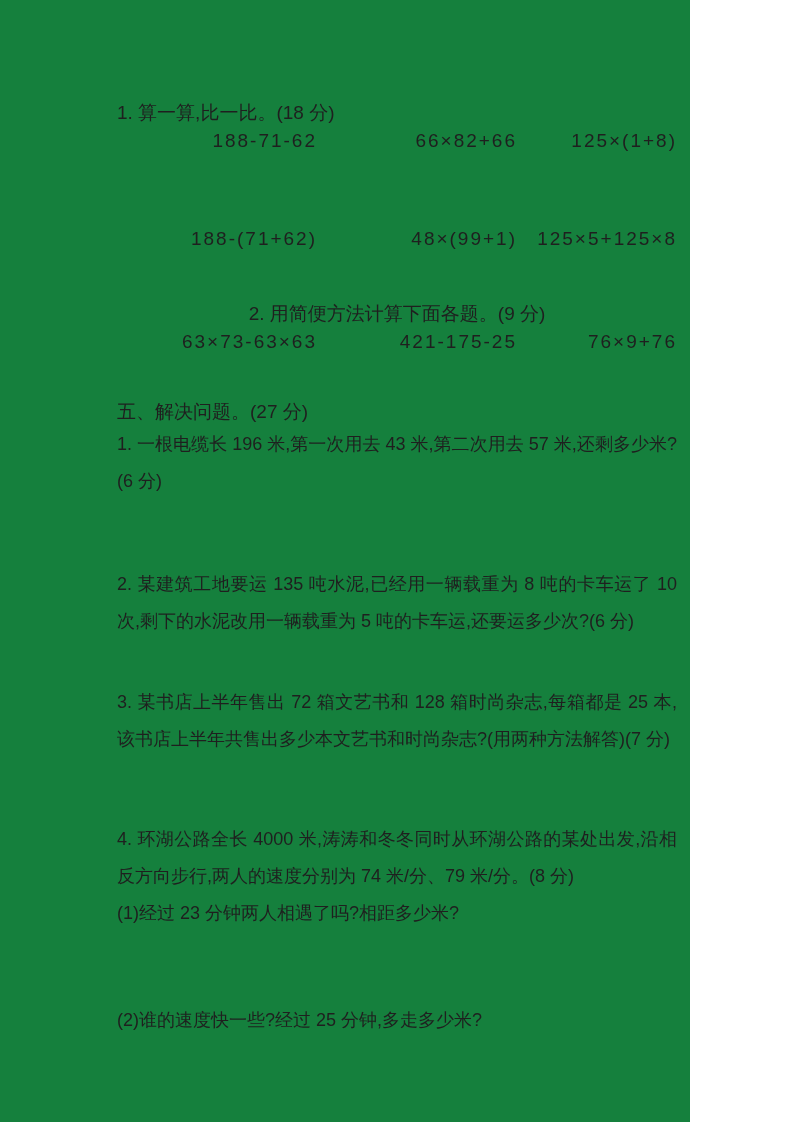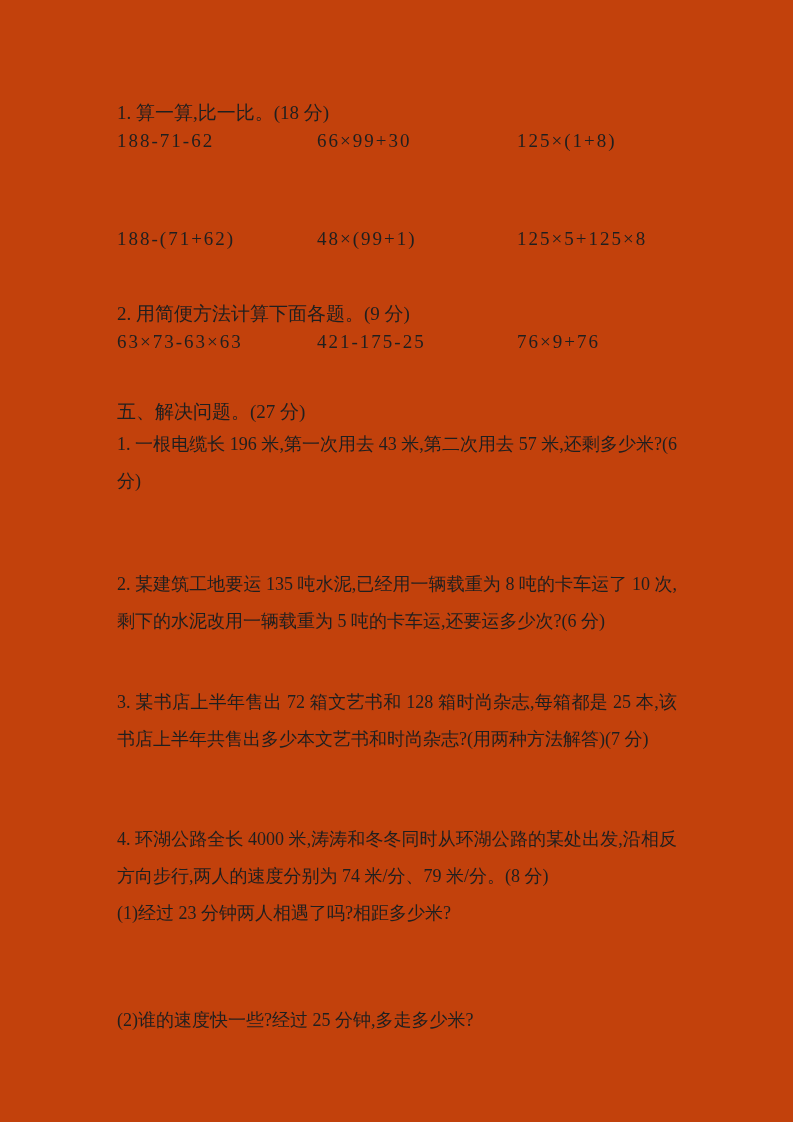--- a/index.html
+++ b/index.html
@@ -2,24 +2,24 @@
 <html><head>
 <meta charset="utf-8">
 <style>
   html, body {
     margin: 0;
     padding: 0;
     background: #ffffff;
   }
   .sheet {
     position: relative;
-    width: 793px;
+    width: 690px;
     height: 1122px;
-    background: #c2410c;
-    font-family: Liberation Serif, serif;
+    background: #15803d;
+    font-family: Liberation Sans, sans-serif;
     color: #1f1f1f;
     overflow: hidden;
   }
   .content {
     position: absolute;
     top: 99px;
     left: 117px;
     width: 560px;
   }
   .line {
@@ -30,45 +30,46 @@
   .para {
     font-size: 18px;
     line-height: 37px;
     text-align: justify;
   }
   .expr-row {
     display: grid;
     grid-template-columns: 200px 200px 1fr;
     font-size: 19px;
     line-height: 28px;
+    text-align: right;
   }
   .expr {
     letter-spacing: 2px;
     white-space: nowrap;
   }
   
   .gap-work-1 { margin-top: 70px; }   
-  .gap-sec-2  { margin-top: 47px; }   
+  .gap-sec-2  { margin-top: 47px; text-align: center; }   
   .gap-sec-5  { margin-top: 42px; }   
   .gap-p2     { margin-top: 66px; }   
   .gap-p3     { margin-top: 44px; }   
   .gap-p4     { margin-top: 63px; }   
   .gap-sub2   { margin-top: 70px; }   
 </style>
 </head>
 <body>
 
 <div class="sheet">
   <div class="content">
 
     <div class="line">1. 算一算,比一比。(18 分)</div>
 
     <div class="expr-row">
       <span class="expr">188-71-62</span>
-      <span class="expr">66×99+30</span>
+      <span class="expr">66×82+66</span>
       <span class="expr">125×(1+8)</span>
     </div>
 
     <div class="expr-row gap-work-1">
       <span class="expr">188-(71+62)</span>
       <span class="expr">48×(99+1)</span>
       <span class="expr">125×5+125×8</span>
     </div>
 
     <div class="line gap-sec-2">2. 用简便方法计算下面各题。(9 分)</div>

